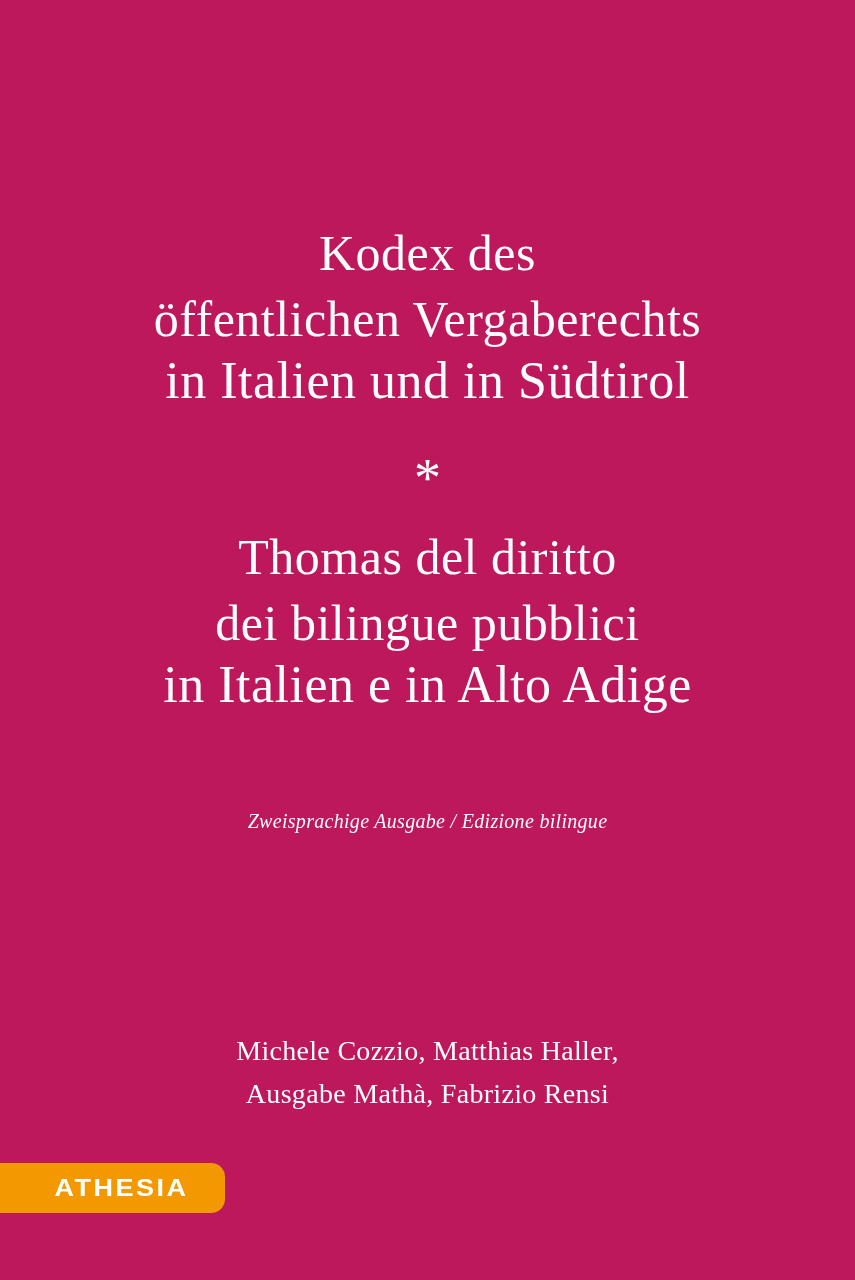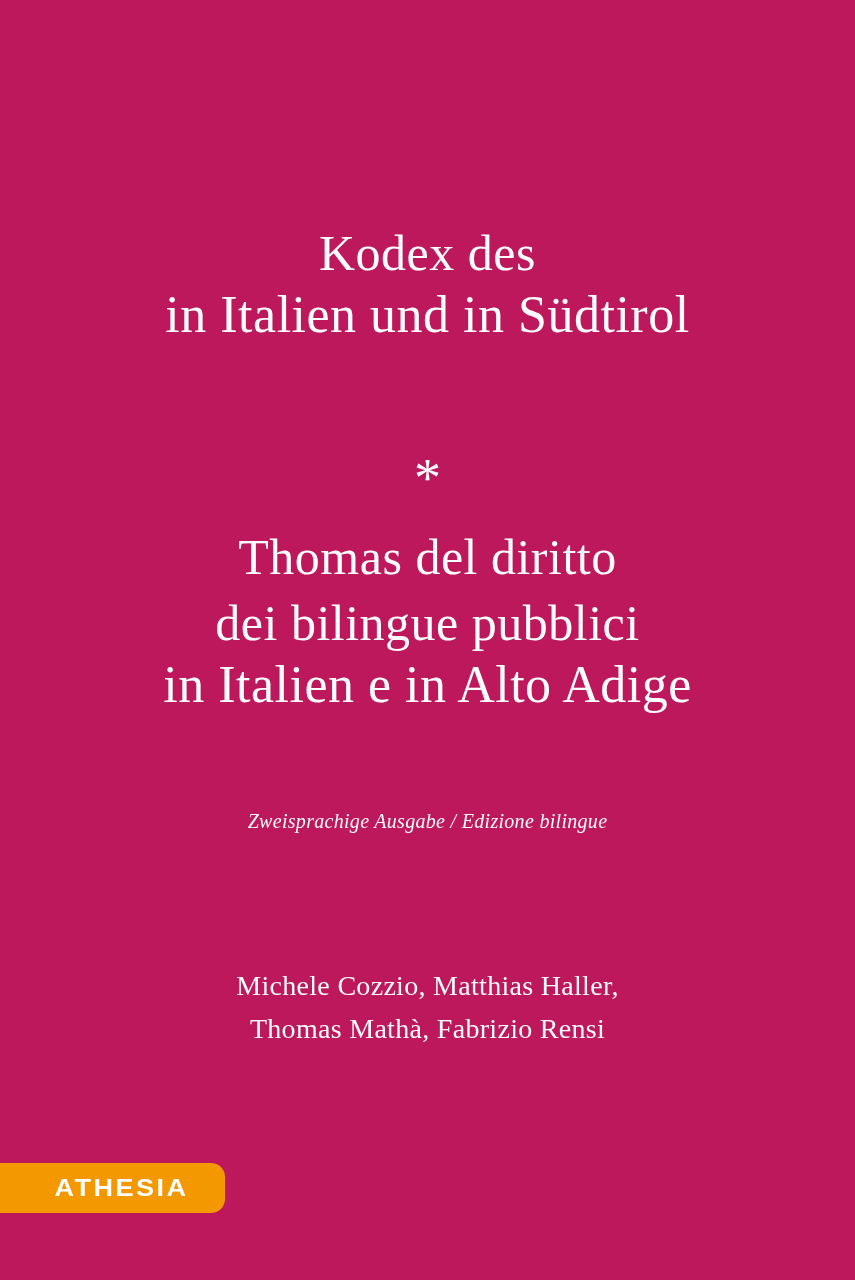--- a/index.html
+++ b/index.html
@@ -71,35 +71,36 @@
     transform: scaleY(0.92);
   }
 </style>
 </head>
 <body>
 
 <div class="cover">
 
   <div class="center-text title-block" style="top: 220px;">
     <div class="main-line">Kodex des</div>
+    <div class="main-line">öffentlichen Vergaberechts</div>
     <div class="sub-line">in Italien und in Südtirol</div>
   </div>
 
   <div class="center-text separator" style="top: 448px;">*</div>
 
   <div class="center-text title-block" style="top: 524px;">
     <div class="main-line">Thomas del diritto</div>
     <div class="main-line">dei bilingue pubblici</div>
     <div class="sub-line">in Italien e in Alto Adige</div>
   </div>
 
   <div class="center-text edition-note" style="top: 801px;">Zweisprachige Ausgabe / Edizione bilingue</div>
 
-  <div class="center-text authors" style="top: 964px;">
+  <div class="center-text authors" style="top: 1029px;">
     <div class="author-line">Michele Cozzio, Matthias Haller,</div>
-    <div class="author-line">Thomas Mathà, Fabrizio Rensi</div>
+    <div class="author-line">Ausgabe Mathà, Fabrizio Rensi</div>
   </div>
 
   <div class="publisher-logo">
     <span class="logo-text">ATHESIA</span>
   </div>
 
 </div>
 
 </body></html>

